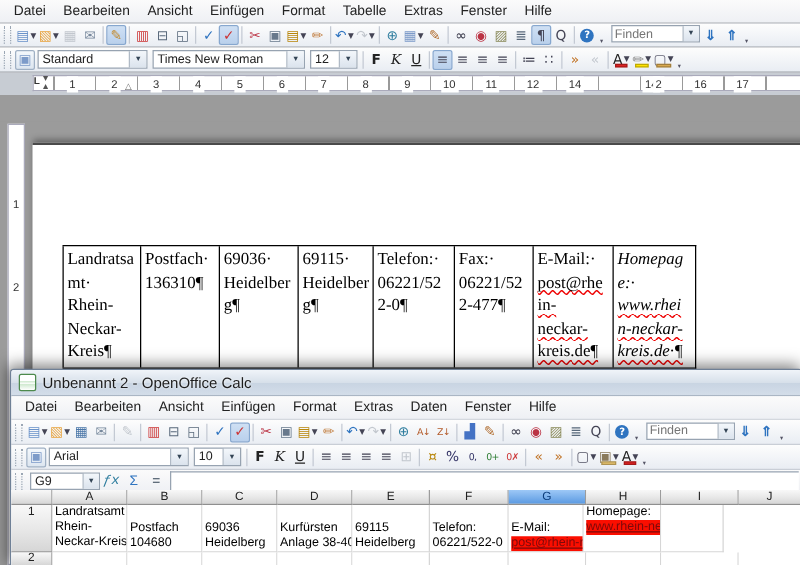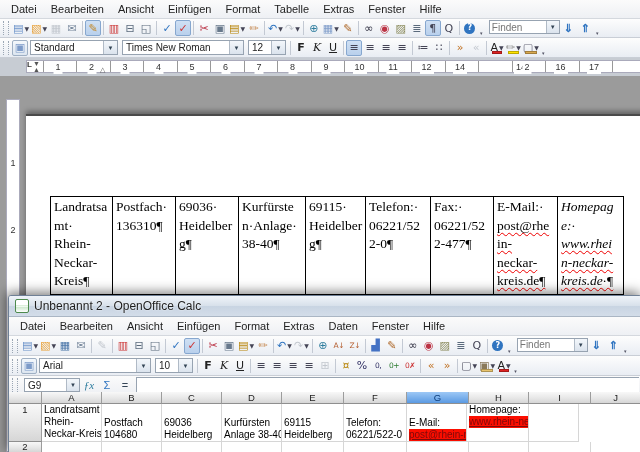--- a/index.html
+++ b/index.html
@@ -336,21 +336,20 @@
   <div class="w-doc">
     <div class="vruler" id="wvruler">
         <span class="rn" style="top: 58px;">1</span>
         <span class="rn" style="top: 125px;">2</span>
       </div>
     <div class="page">
       <div class="wtable" id="wtable">
           <div class="wcell" style="width: 62px;"><div>Landratsa</div><div>mt·</div><div>Rhein-</div><div>Neckar-</div><div>Kreis¶</div></div>
           <div class="wcell" style="width: 63px;"><div>Postfach·</div><div>136310¶</div></div>
           <div class="wcell" style="width: 63px;"><div>69036·</div><div>Heidelber</div><div>g¶</div></div>
-          <div class="wcell" style="width: 67px;"><div>Kurfürste</div><div>n·Anlage·</div><div>38-40¶</div></div>
           <div class="wcell" style="width: 60px;"><div>69115·</div><div>Heidelber</div><div>g¶</div></div>
           <div class="wcell" style="width: 65px;"><div>Telefon:·</div><div>06221/52</div><div>2-0¶</div></div>
           <div class="wcell" style="width: 63px;"><div>Fax:·</div><div>06221/52</div><div>2-477¶</div></div>
           <div class="wcell" style="width: 64px;"><div>E-Mail:·</div><div><span class="wv">post@rhe</span></div><div><span class="wv">in-</span></div><div><span class="wv">neckar-</span></div><div><span class="wv">kreis.de¶</span></div></div>
           <div class="wcell" style="width: 66px; font-style: italic;"><div>Homepag</div><div>e:·</div><div><span class="wv">www.rhei</span></div><div><span class="wv">n-neckar-</span></div><div><span class="wv">kreis.de·¶</span></div></div>
         </div>
     </div>
   </div>
 </div>
 
@@ -560,21 +559,21 @@
         </div>
       </div>
     <div class="ovf">▾</div>
   </div>
   <div class="fbar">
     <div class="grip"></div>
     <div class="namebox">
       <span class="nval">G9</span>
       <span class="sdd">▼</span>
     </div>
-    <div class="fico" style="font-style:italic;font-family:Liberation Serif, serif;color:#2e7d9e">ƒx</div>
+    <div class="fico" style="font-style:italic;font-family:Liberation Mono, monospace;color:#2e7d9e">ƒx</div>
     <div class="fico" style="color:#2f74c0">Σ</div>
     <div class="fico">=</div>
     <div class="inputline"></div>
   </div>
   <div class="grid">
     <div class="gridrow" id="colheads">
         <div class="corner"></div>
         <div class="chead" style="width: 60px;">A</div>
         <div class="chead" style="width: 60px;">B</div>
         <div class="chead" style="width: 60px;">C</div>

